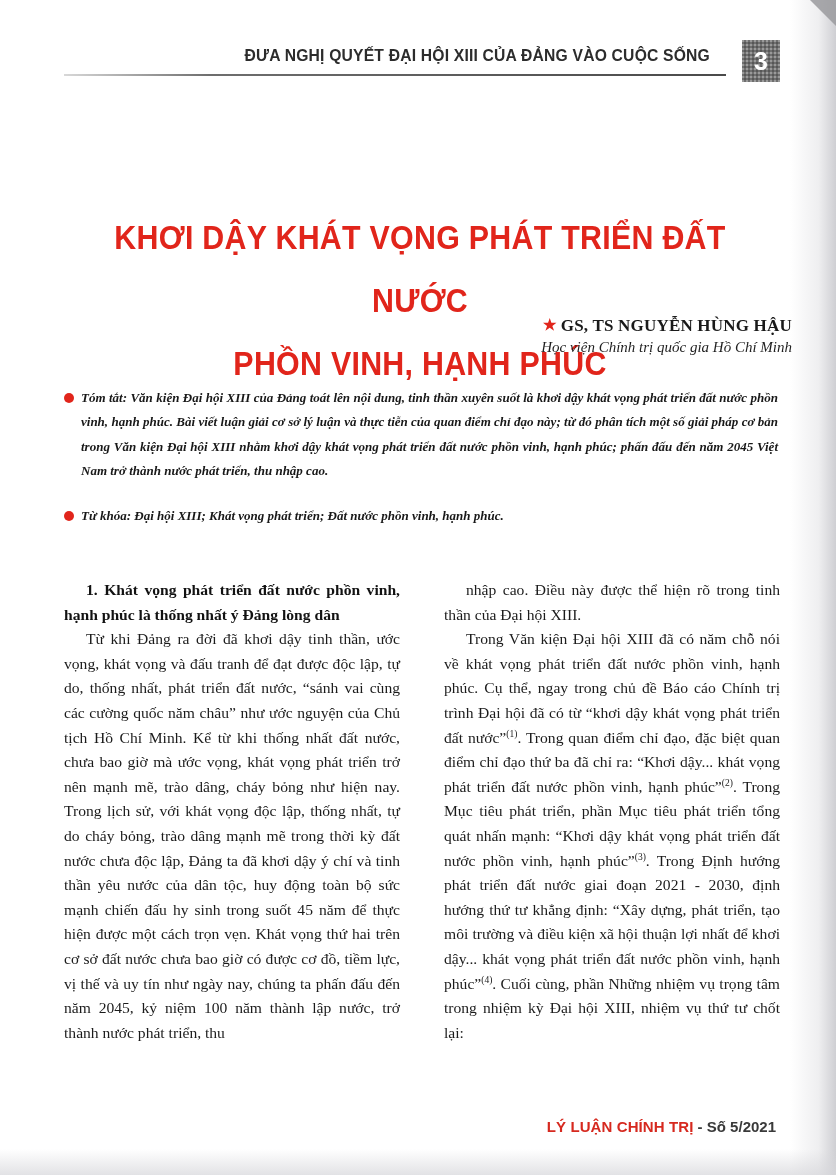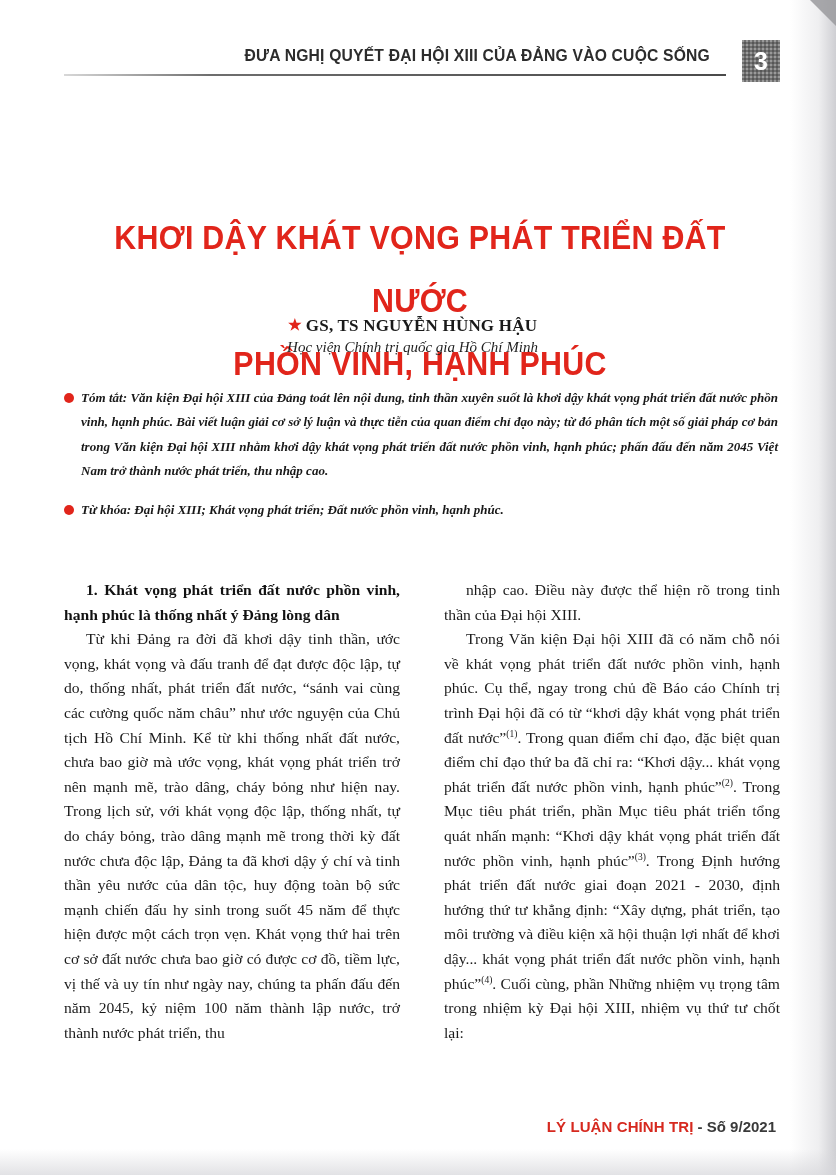--- a/index.html
+++ b/index.html
@@ -114,23 +114,23 @@
   }
   .article-title .tline {
     display: block;
     transform: scaleX(0.92);
   }
 
   
   .byline {
     position: absolute;
     left: 64px;
-    right: 75px;
+    right: 44px;
     top: 316px;
-    text-align: center;
+    text-align: right;
   }
   .byline-name {
     font-family: "Liberation Serif", "DejaVu Serif", serif;
     font-weight: 700;
     font-size: 17px;
     letter-spacing: .2px;
     color: #1a1a1a;
   }
   .star-icon {
     display: inline-block;
@@ -160,21 +160,21 @@
     position: relative;
     font-style: italic;
     font-weight: 700;
     font-size: 13px;
     line-height: 24.4px;
     text-align: justify;
     text-justify: inter-word;
     color: #181818;
     padding-left: 17px;
   }
-  .abs-para + .abs-para { margin-top: 14px; }
+  .abs-para + .abs-para { margin-top: 20px; }
   .bullet-dot {
     position: absolute;
     left: 0;
     top: 7px;
     width: 10px;
     height: 10px;
     border-radius: 50%;
     background: #e1251b;
   }
   .abs-keywords { }
@@ -278,20 +278,20 @@
     <div class="col">
       <p class="body-para">nhập cao. Điều này được thể hiện rõ trong tinh thần của Đại hội XIII.</p>
       <p class="body-para">
         <span>Trong Văn kiện Đại hội XIII đã có năm chỗ nói về khát vọng phát triển đất nước phồn vinh, hạnh phúc. Cụ thể, ngay trong chủ đề Báo cáo Chính trị trình Đại hội đã có từ “khơi dậy khát vọng phát triển đất nước”</span><sup>(1)</sup><span>. Trong quan điểm chỉ đạo, đặc biệt quan điểm chỉ đạo thứ ba đã chỉ ra: “Khơi dậy... khát vọng phát triển đất nước phồn vinh, hạnh phúc”</span><sup>(2)</sup><span>. Trong Mục tiêu phát triển, phần Mục tiêu phát triển tổng quát nhấn mạnh: “Khơi dậy khát vọng phát triển đất nước phồn vinh, hạnh phúc”</span><sup>(3)</sup><span>. Trong Định hướng phát triển đất nước giai đoạn 2021 - 2030, định hướng thứ tư khẳng định: “Xây dựng, phát triển, tạo môi trường và điều kiện xã hội thuận lợi nhất để khơi dậy... khát vọng phát triển đất nước phồn vinh, hạnh phúc”</span><sup>(4)</sup><span>. Cuối cùng, phần Những nhiệm vụ trọng tâm trong nhiệm kỳ Đại hội XIII, nhiệm vụ thứ tư chốt lại:</span>
       </p>
     </div>
 
   </div>
 
   <div class="footer">
-    <span class="footer-journal">LÝ LUẬN CHÍNH TRỊ</span><span class="footer-issue"> - Số 9/2021</span>
+    <span class="footer-journal">LÝ LUẬN CHÍNH TRỊ</span><span class="footer-issue"> - Số 5/2021</span>
   </div>
 
   <div class="page-edge-shadow"></div>
   <div class="page-corner-fold"></div>
   <div class="page-bottom-shadow"></div>
 
 </div>
 
 </body></html>

